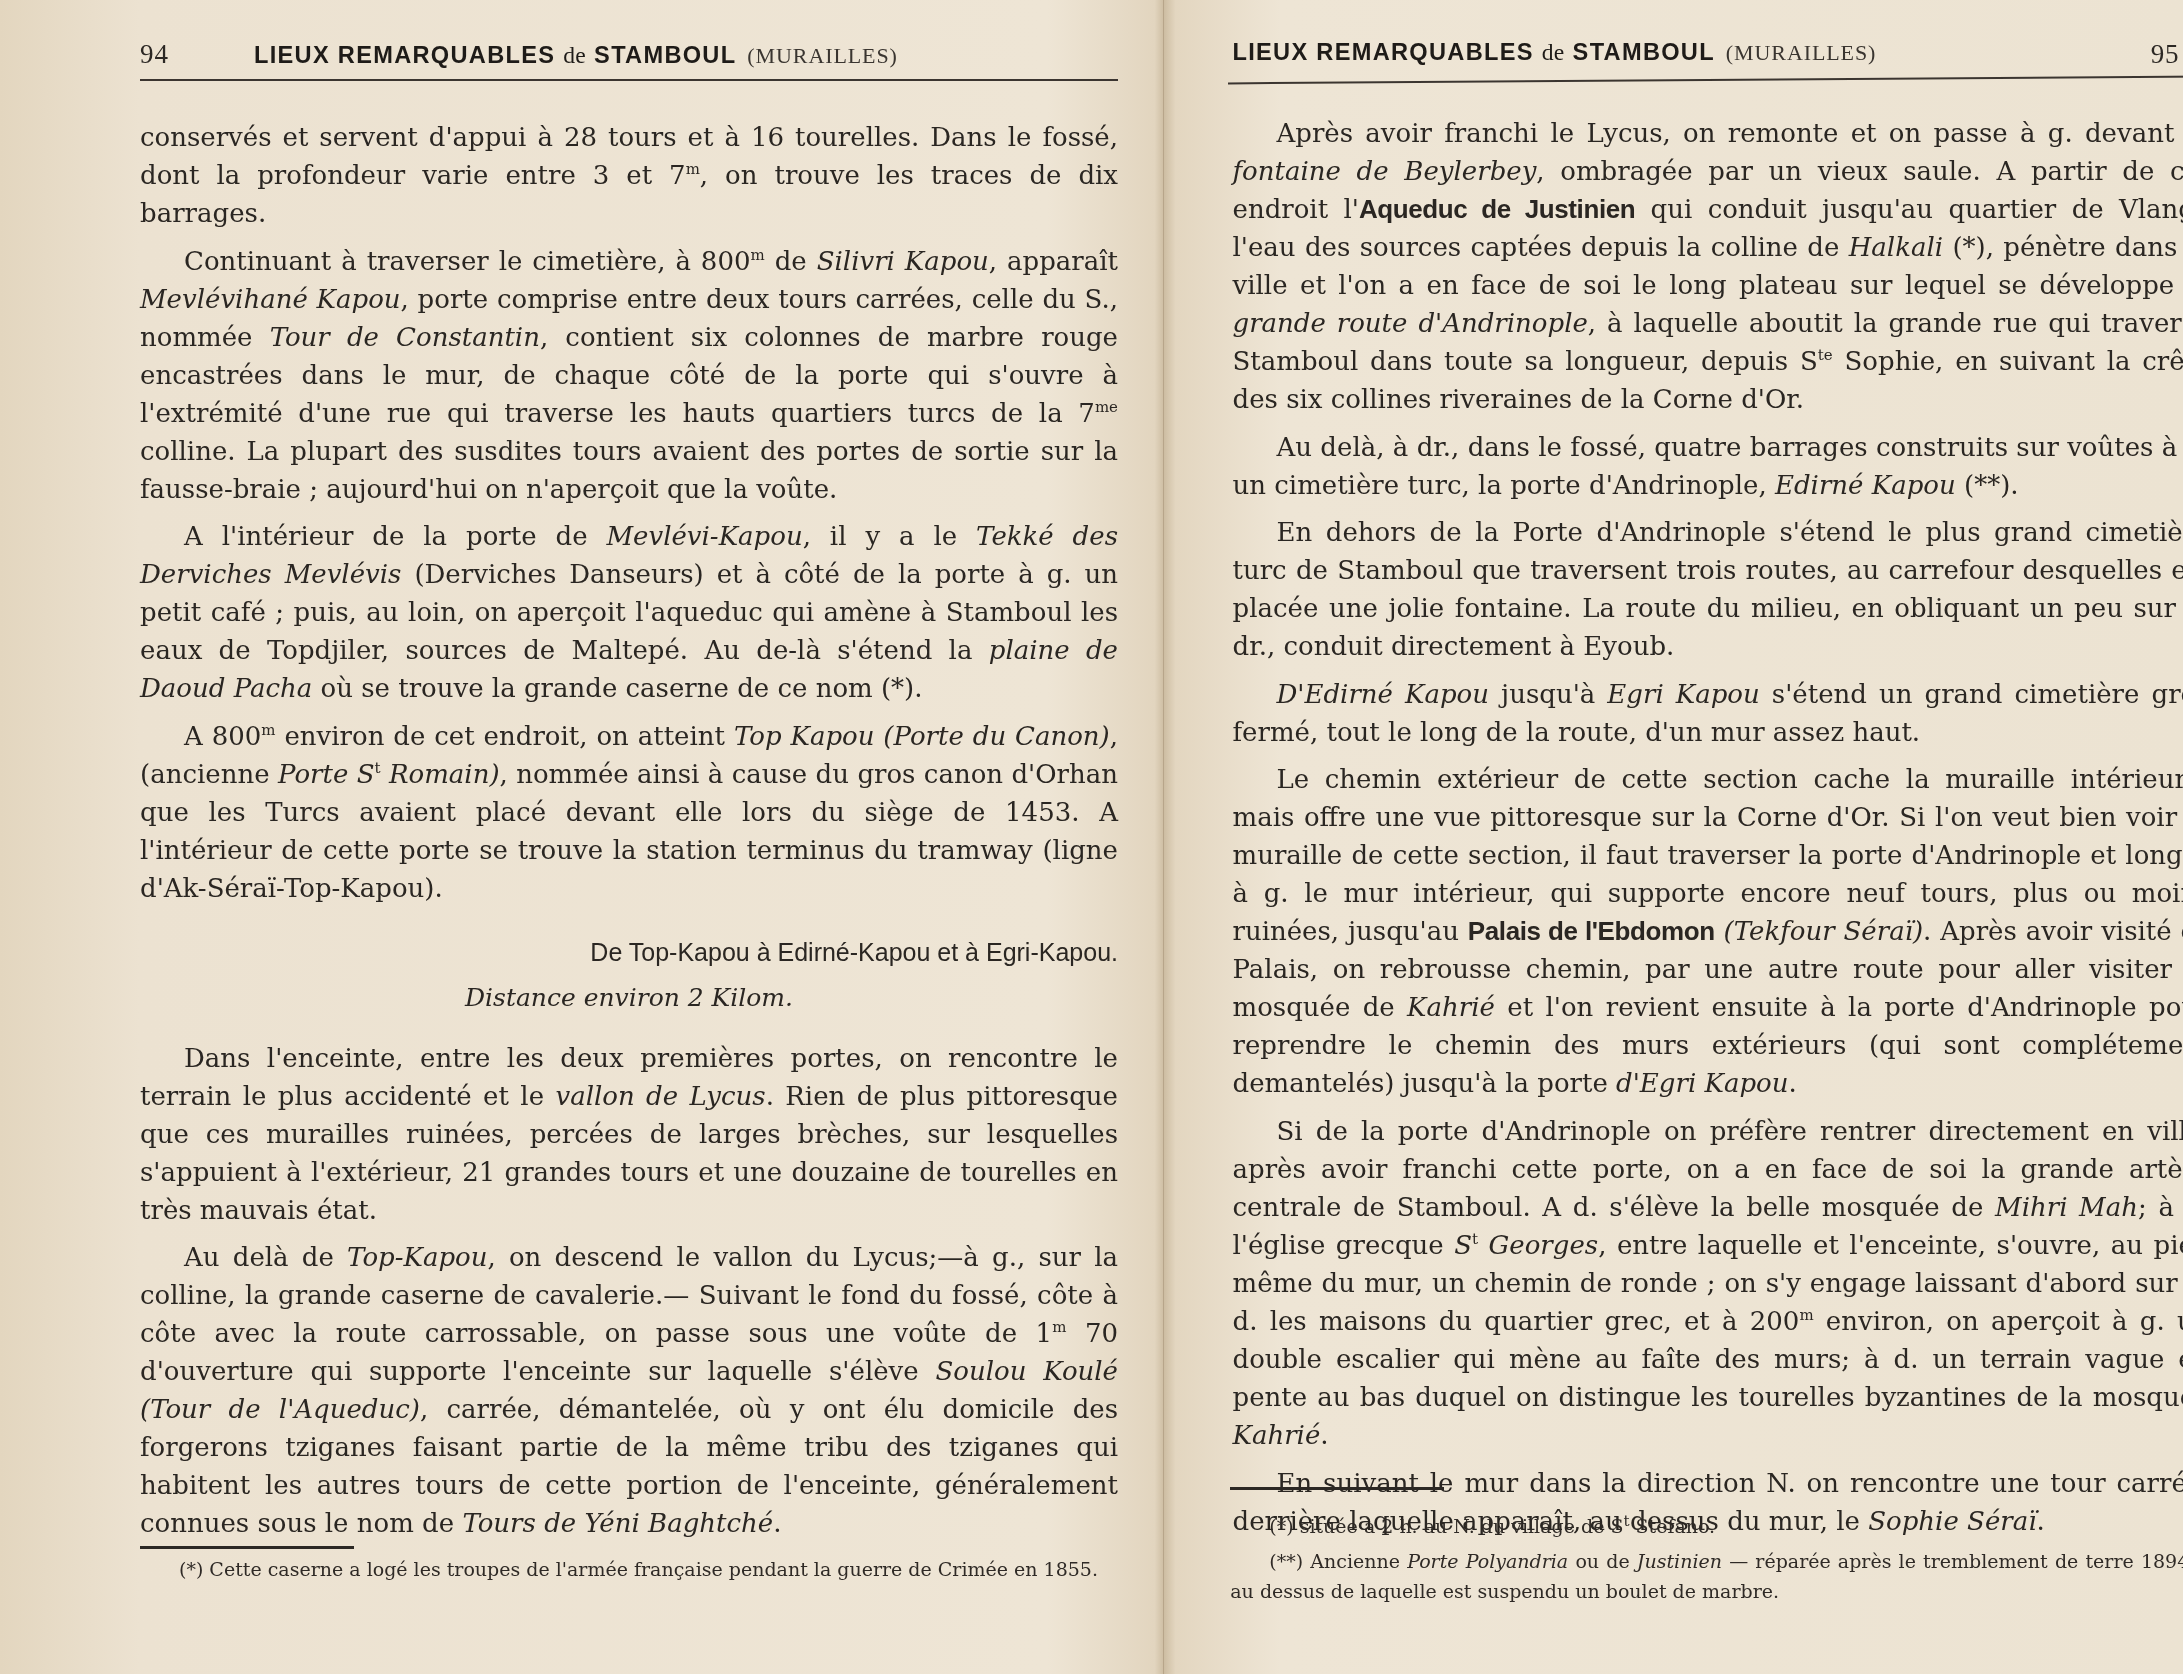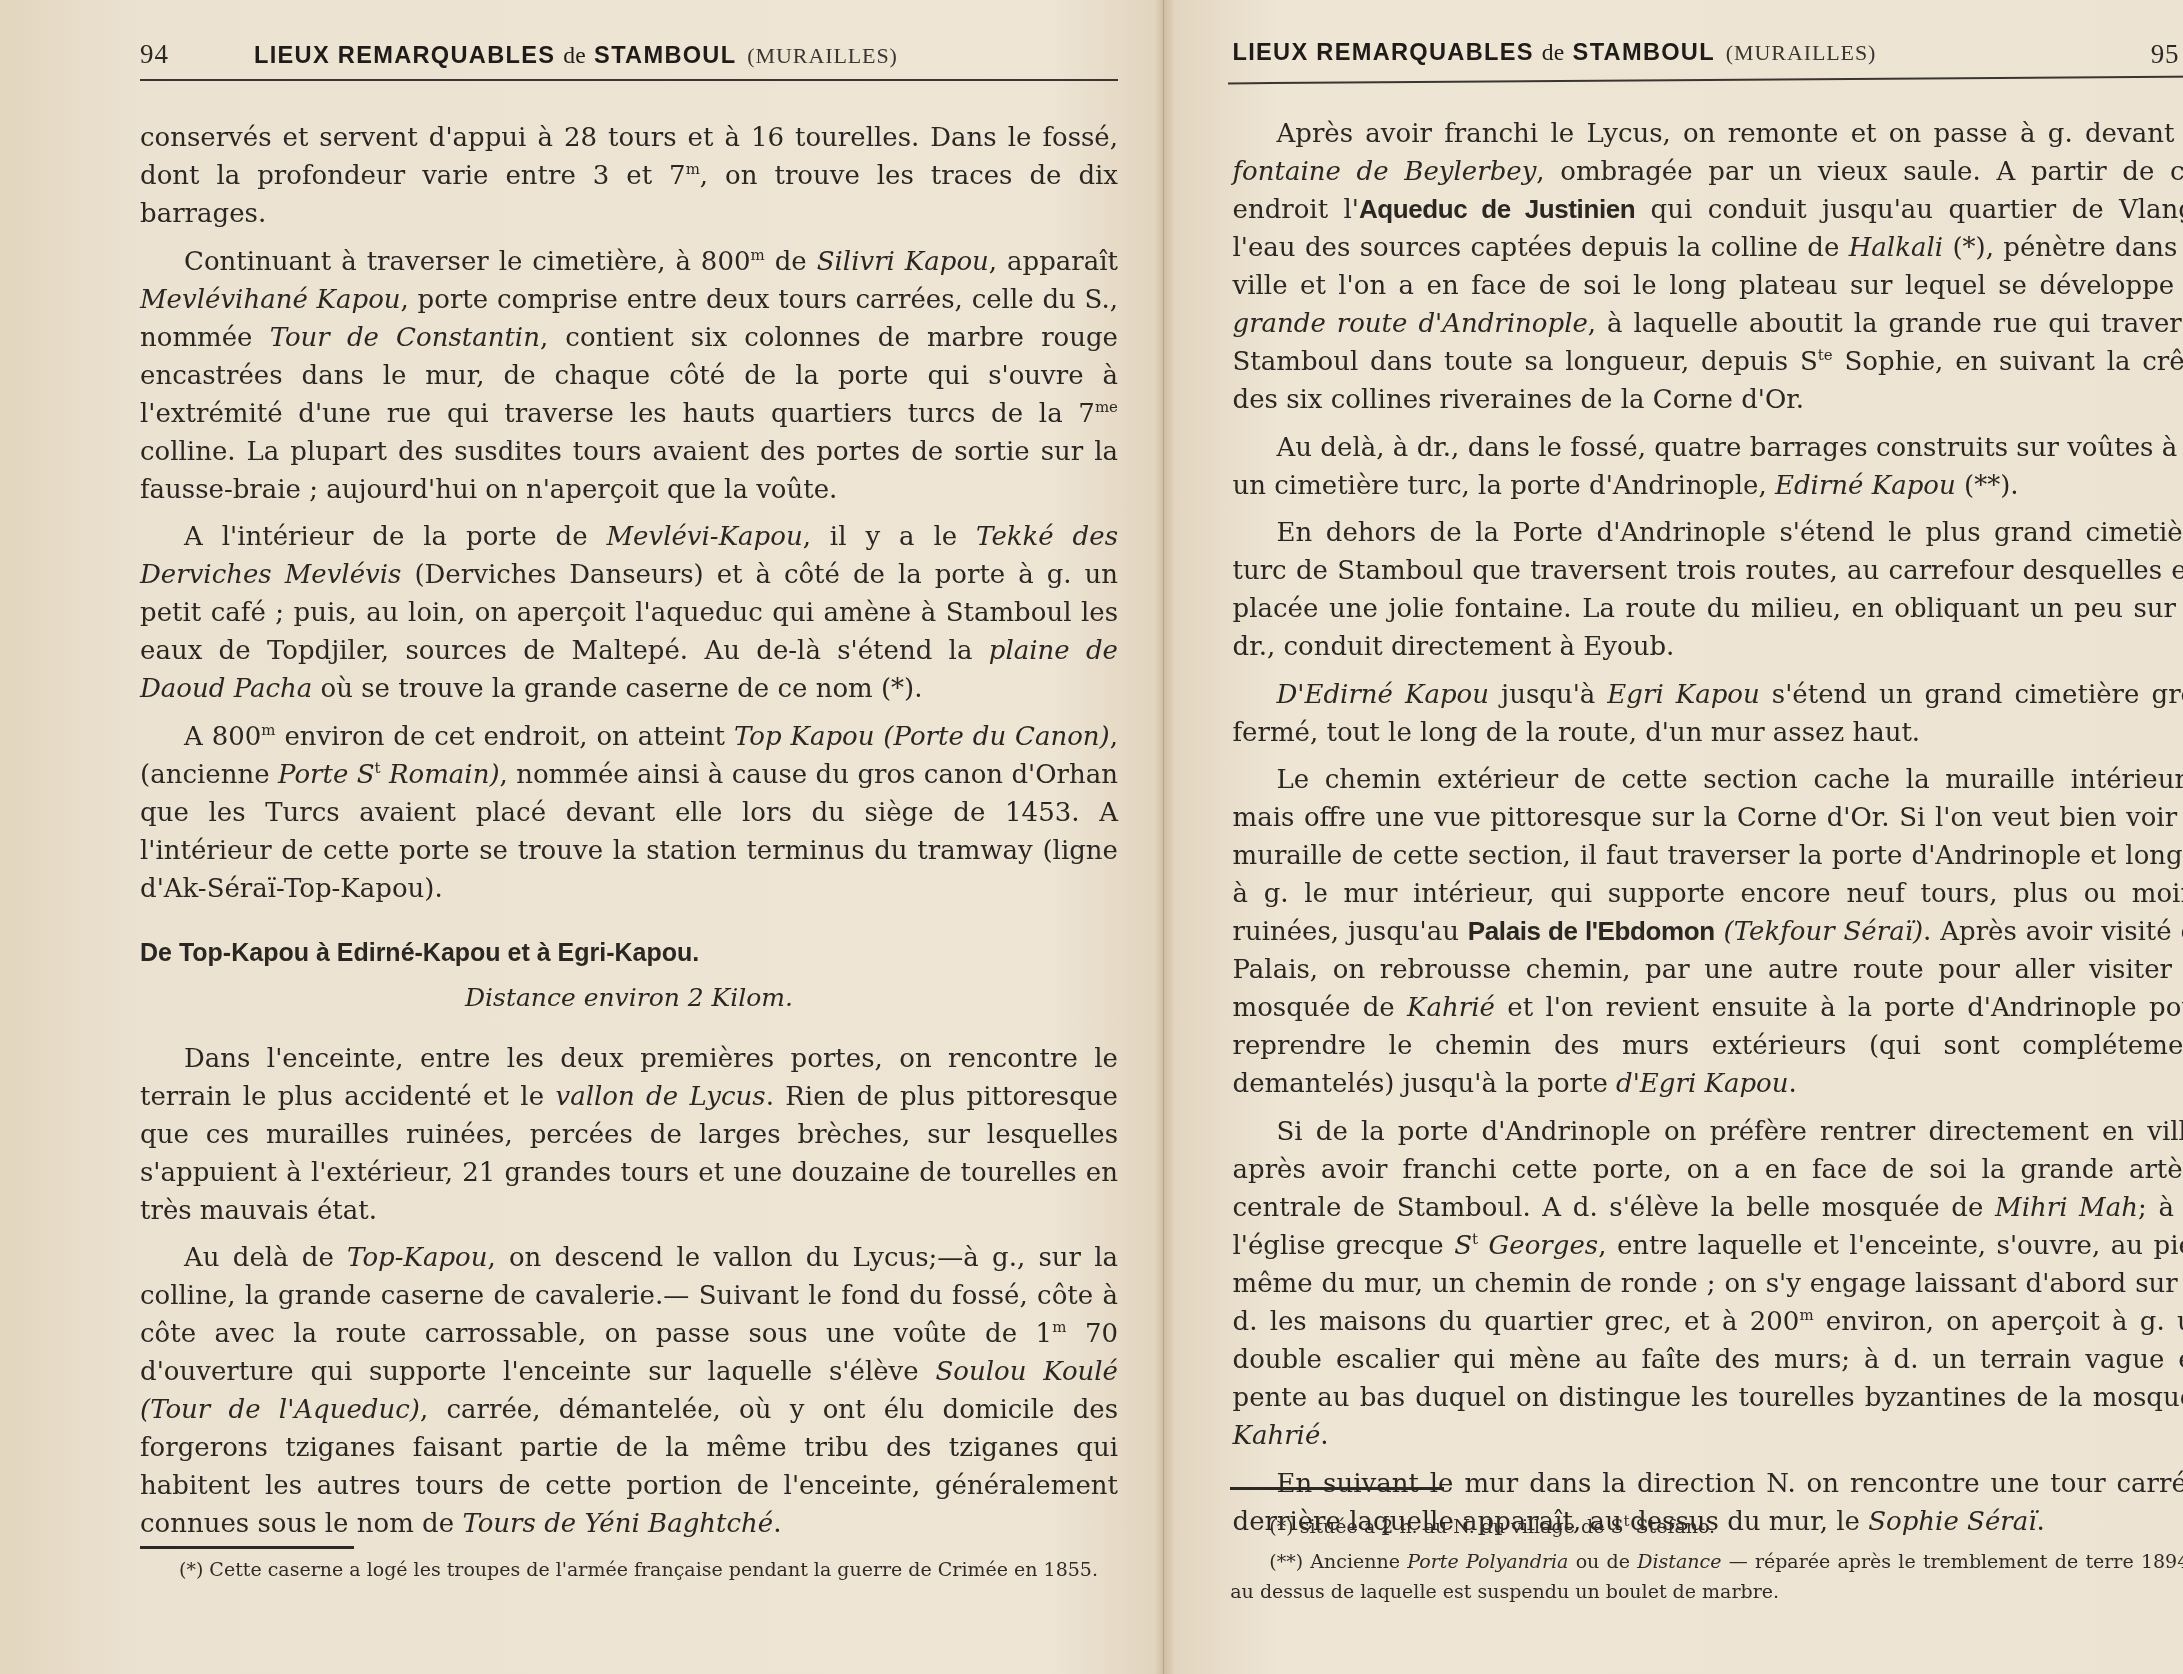--- a/index.html
+++ b/index.html
@@ -99,23 +99,23 @@
   .para {
     margin: 0 0 9.6px 0;
     text-indent: 44px;
   }
   .para.noindent { text-indent: 0; }
   .para i { font-style: italic; }
   .para b { font-weight: bold; font-family: "Liberation Sans", sans-serif; letter-spacing: -0.4px; }
   sup { font-size: 15px; line-height: 0; vertical-align: super; }
 
   .section-title {
-    text-align: left;
+    text-align: right;
     font-family: "Liberation Sans", sans-serif;
-    font-weight: bold;
+    font-weight: normal;
     font-size: 25px;
     margin: 26px 0 7.9px 0;
     text-indent: 0;
   }
   .section-subtitle {
     text-align: center;
     font-style: italic;
     font-size: 25px;
     margin: 0 0 22px 0;
     text-indent: 0;
@@ -203,17 +203,17 @@
           <p class="para"><i>D'Edirné Kapou</i><span> jusqu'à </span><i>Egri Kapou</i><span> s'étend un grand cimetière grec fermé, tout le long de la route, d'un mur assez haut.</span></p>
           <p class="para"><span>Le chemin extérieur de cette section cache la muraille intérieure, mais offre une vue pittoresque sur la Corne d'Or. Si l'on veut bien voir la muraille de cette section, il faut traverser la porte d'Andrinople et longer à g. le mur intérieur, qui supporte encore neuf tours, plus ou moins ruinées, jusqu'au </span><b>Palais de l'Ebdomon</b><span> </span><i>(Tekfour Séraï)</i><span>. Après avoir visité ce Palais, on rebrousse chemin, par une autre route pour aller visiter la mosquée de </span><i>Kahrié</i><span> et l'on revient ensuite à la porte d'Andrinople pour reprendre le chemin des murs extérieurs (qui sont complétement demantelés) jusqu'à la porte </span><i>d'Egri Kapou</i><span>.</span></p>
           <p class="para"><span>Si de la porte d'Andrinople on préfère rentrer directement en ville, après avoir franchi cette porte, on a en face de soi la grande artère centrale de Stamboul. A d. s'élève la belle mosquée de </span><i>Mihri Mah</i><span>; à g. l'église grecque </span><i>S</i><sup>t</sup><i> Georges</i><span>, entre laquelle et l'enceinte, s'ouvre, au pied même du mur, un chemin de ronde ; on s'y engage laissant d'abord sur la d. les maisons du quartier grec, et à 200</span><sup>m</sup><span> environ, on aperçoit à g. un double escalier qui mène au faîte des murs; à d. un terrain vague en pente au bas duquel on distingue les tourelles byzantines de la mosquée </span><i>Kahrié</i><span>.</span></p>
           <p class="para"><span>En suivant le mur dans la direction N. on rencontre une tour carrée, derrière laquelle apparaît, au dessus du mur, le </span><i>Sophie Séraï</i><span>.</span></p>
         </div>
     </div>
 
     <div class="footnote-rule"></div>
     <div class="footnotes">
         <p class="footnote"><span>(*) située à 2 h. au N. du village de S</span><sup>t</sup><span> Stefano.</span></p>
-        <p class="footnote"><span>(**) Ancienne </span><i>Porte Polyandria</i><span> ou de </span><i>Distance</i><span> — réparée après le tremblement de terre 1894— au dessus de laquelle est suspendu un boulet de marbre.</span></p>
+        <p class="footnote"><span>(**) Ancienne </span><i>Porte Polyandria</i><span> ou de </span><i>Justinien</i><span> — réparée après le tremblement de terre 1894— au dessus de laquelle est suspendu un boulet de marbre.</span></p>
       </div>
   </div>
 </div>
 
 
 </body></html>

